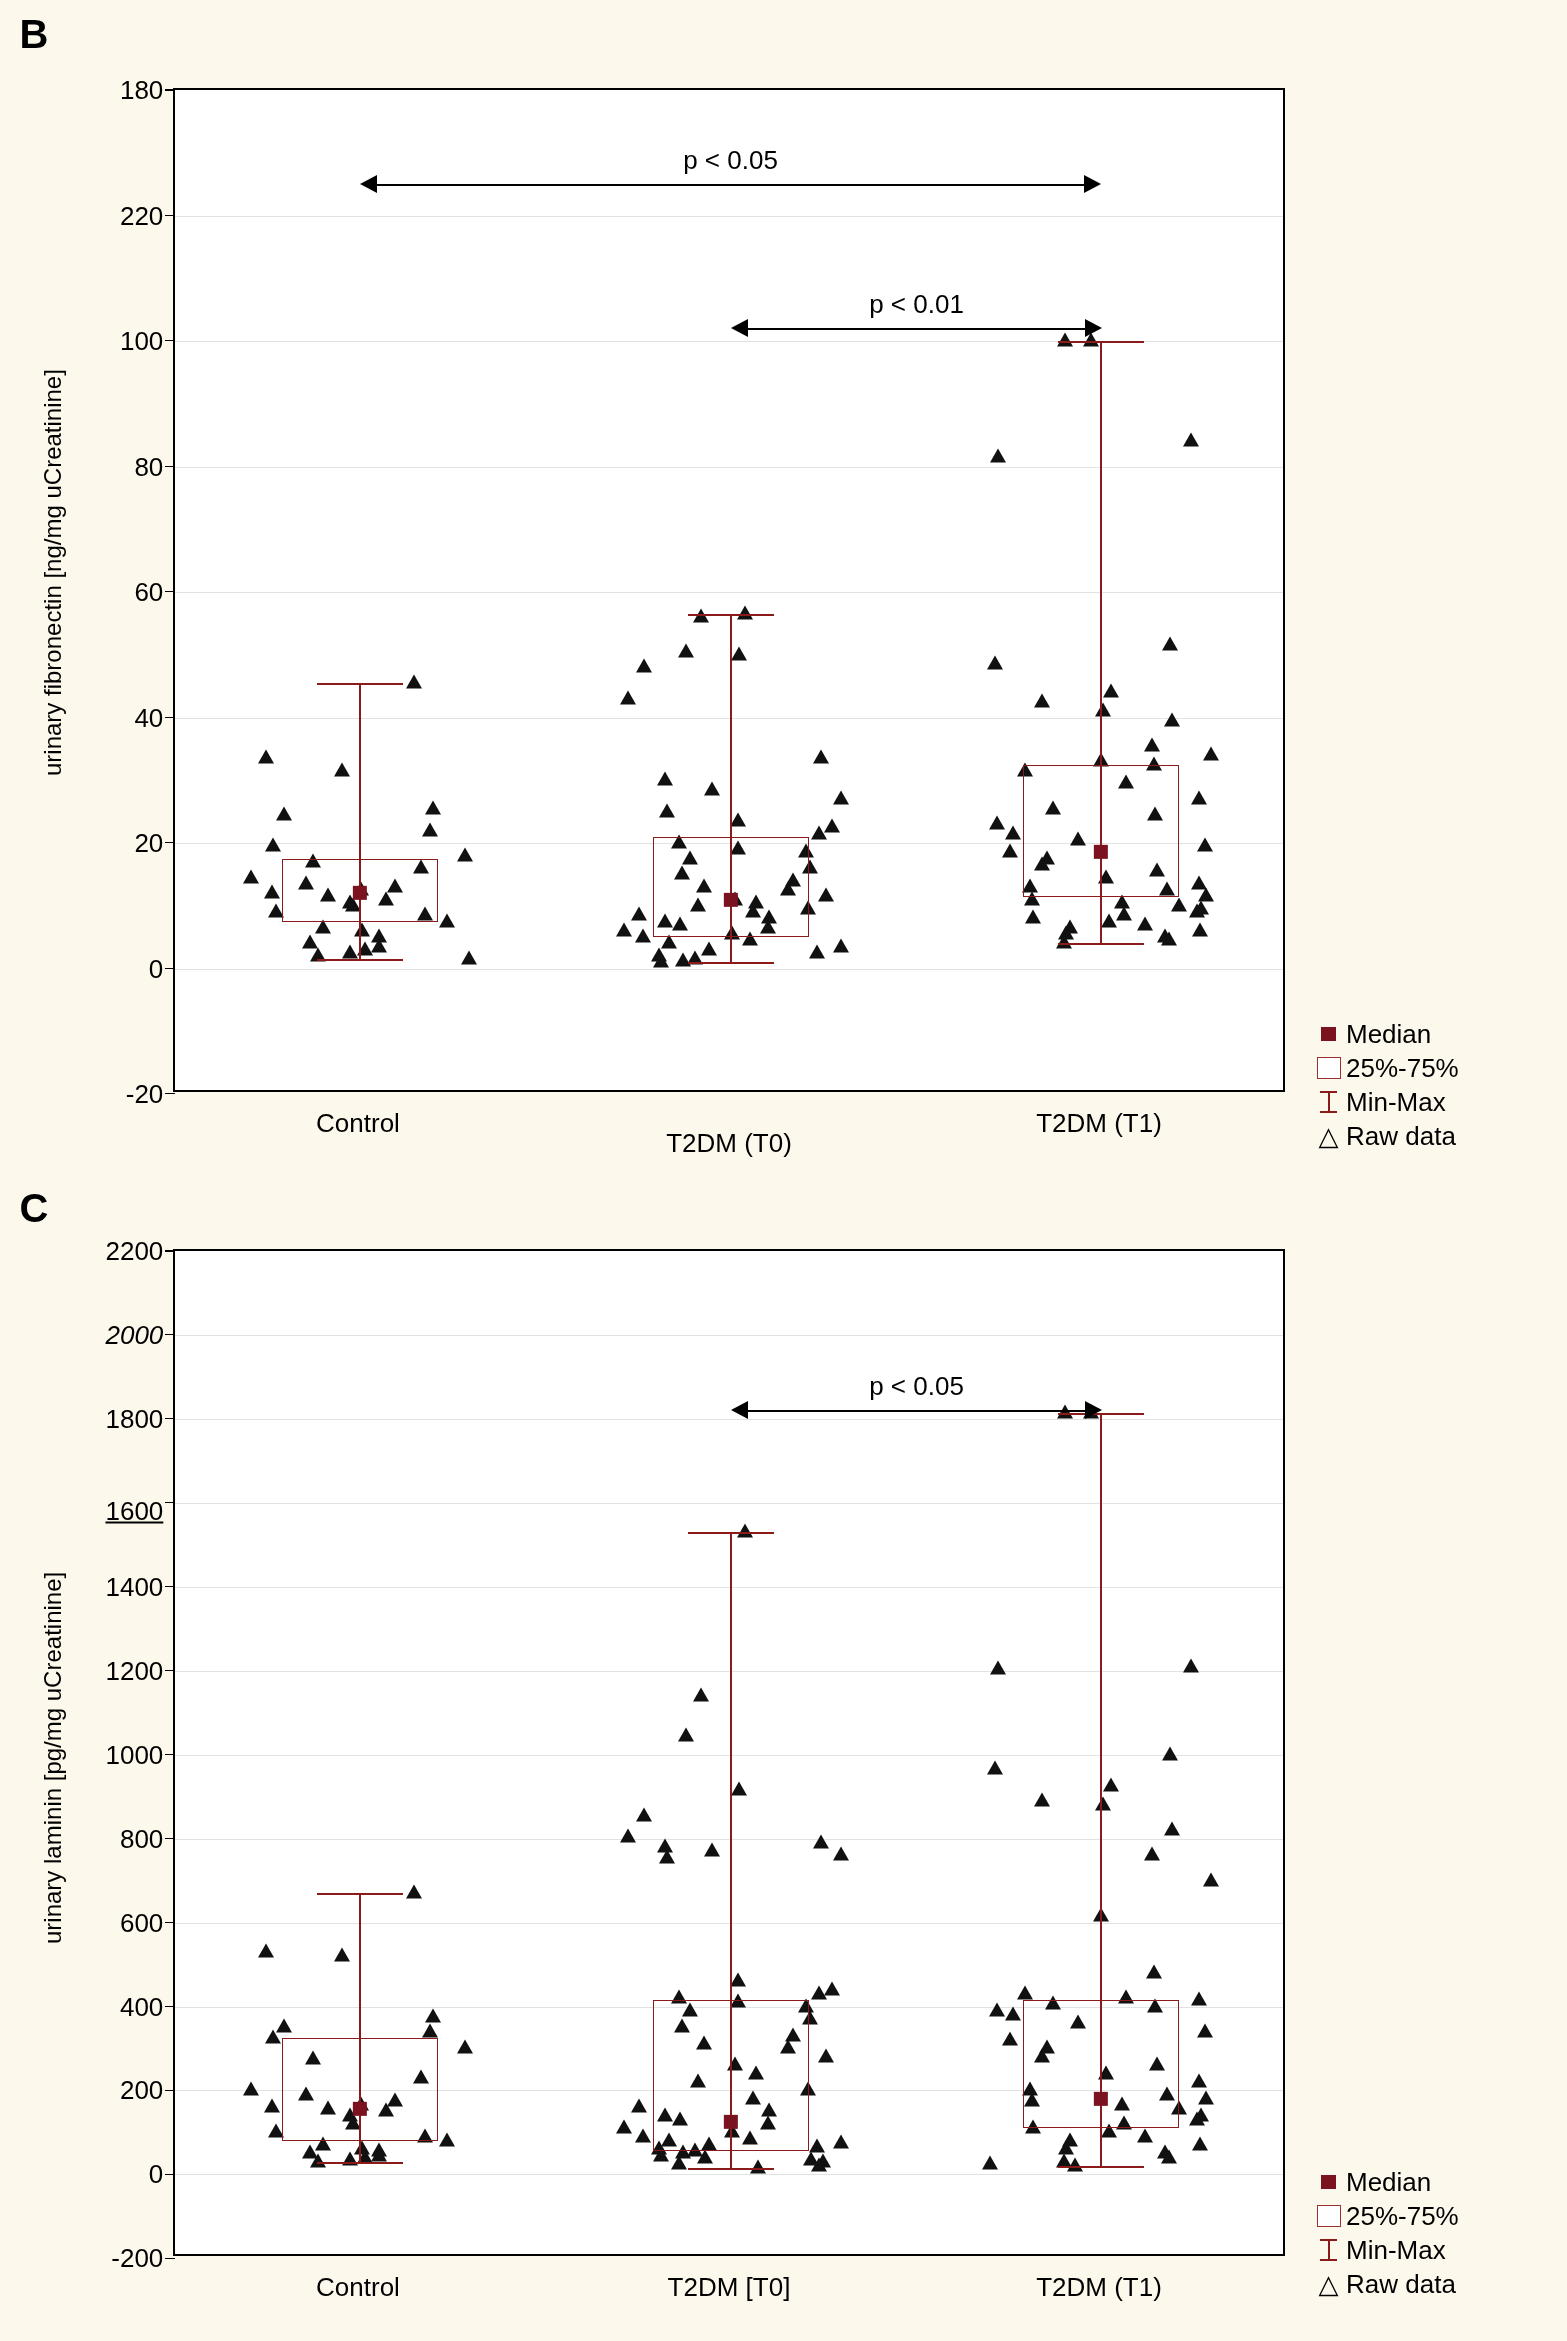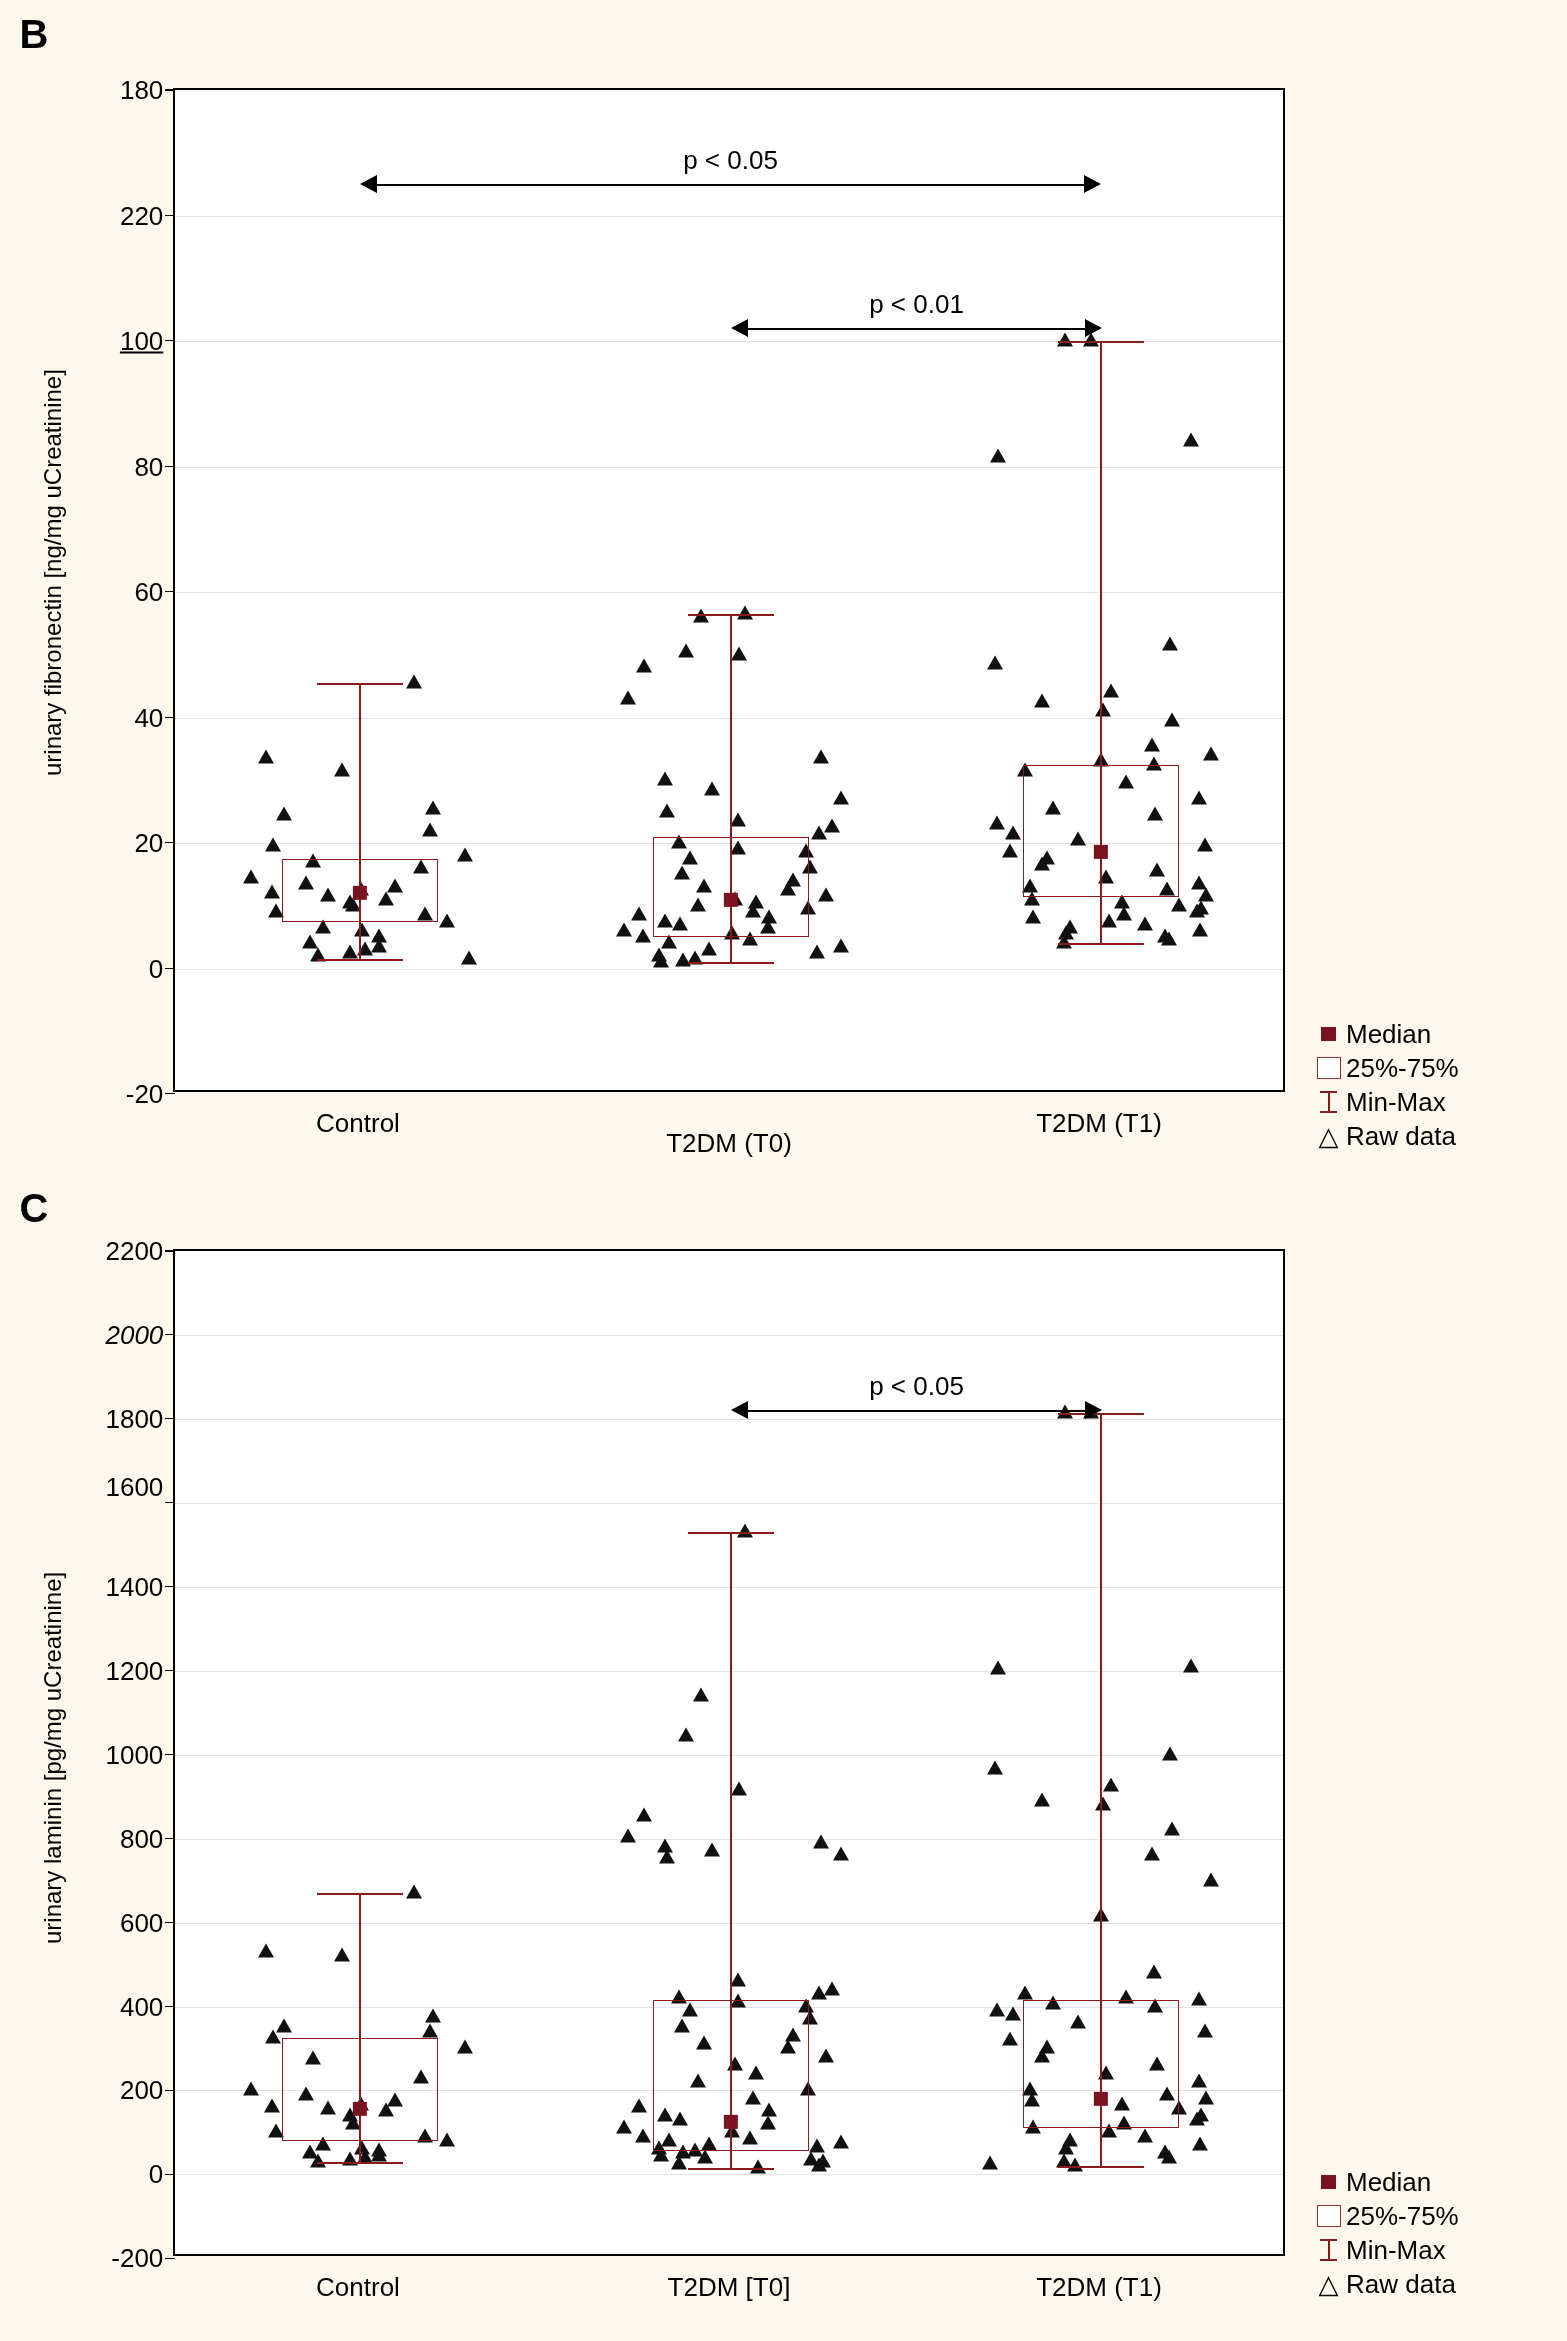--- a/index.html
+++ b/index.html
@@ -82,21 +82,21 @@
           <div class="gridline" style="top: 628px;"></div>
           <div class="ytick" style="top: 628px;">40</div>
           <div class="ytickmark" style="top: 627px;"></div>
           <div class="gridline" style="top: 502px;"></div>
           <div class="ytick" style="top: 502px;">60</div>
           <div class="ytickmark" style="top: 501px;"></div>
           <div class="gridline" style="top: 377px;"></div>
           <div class="ytick" style="top: 377px;">80</div>
           <div class="ytickmark" style="top: 376px;"></div>
           <div class="gridline" style="top: 251px;"></div>
-          <div class="ytick" style="top: 251px; text-decoration: underline;">100</div>
+          <div class="ytick" style="top: 251px;">100</div>
           <div class="ytickmark" style="top: 250px;"></div>
           <div class="gridline" style="top: 126px;"></div>
           <div class="ytick" style="top: 126px;">220</div>
           <div class="ytickmark" style="top: 125px;"></div>
           <div class="ytick" style="top: 0px;">180</div>
           <div class="ytickmark" style="top: -0.7px;"></div>
           <div class="tri" style="left: 239px; top: 593px;">
             <span></span>
           </div>
           <div class="tri" style="left: 91px; top: 668px;">
@@ -553,21 +553,21 @@
           <div class="gridline" style="top: 504px;"></div>
           <div class="ytick" style="top: 504px;">1000</div>
           <div class="ytickmark" style="top: 503px;"></div>
           <div class="gridline" style="top: 420px;"></div>
           <div class="ytick" style="top: 420px;">1200</div>
           <div class="ytickmark" style="top: 419px;"></div>
           <div class="gridline" style="top: 336px;"></div>
           <div class="ytick" style="top: 336px;">1400</div>
           <div class="ytickmark" style="top: 335px;"></div>
           <div class="gridline" style="top: 252px;"></div>
-          <div class="ytick" style="top: 236px;">1600</div>
+          <div class="ytick" style="top: 260px; text-decoration: underline;">1600</div>
           <div class="ytickmark" style="top: 251px;"></div>
           <div class="gridline" style="top: 168px;"></div>
           <div class="ytick" style="top: 168px;">1800</div>
           <div class="ytickmark" style="top: 167px;"></div>
           <div class="gridline" style="top: 84px;"></div>
           <div class="ytick" style="top: 84px; font-style: italic;">2000</div>
           <div class="ytickmark" style="top: 83px;"></div>
           <div class="ytick" style="top: 0px;">2200</div>
           <div class="ytickmark" style="top: -0.7px;"></div>
           <div class="tri" style="left: 239px; top: 642px;">

